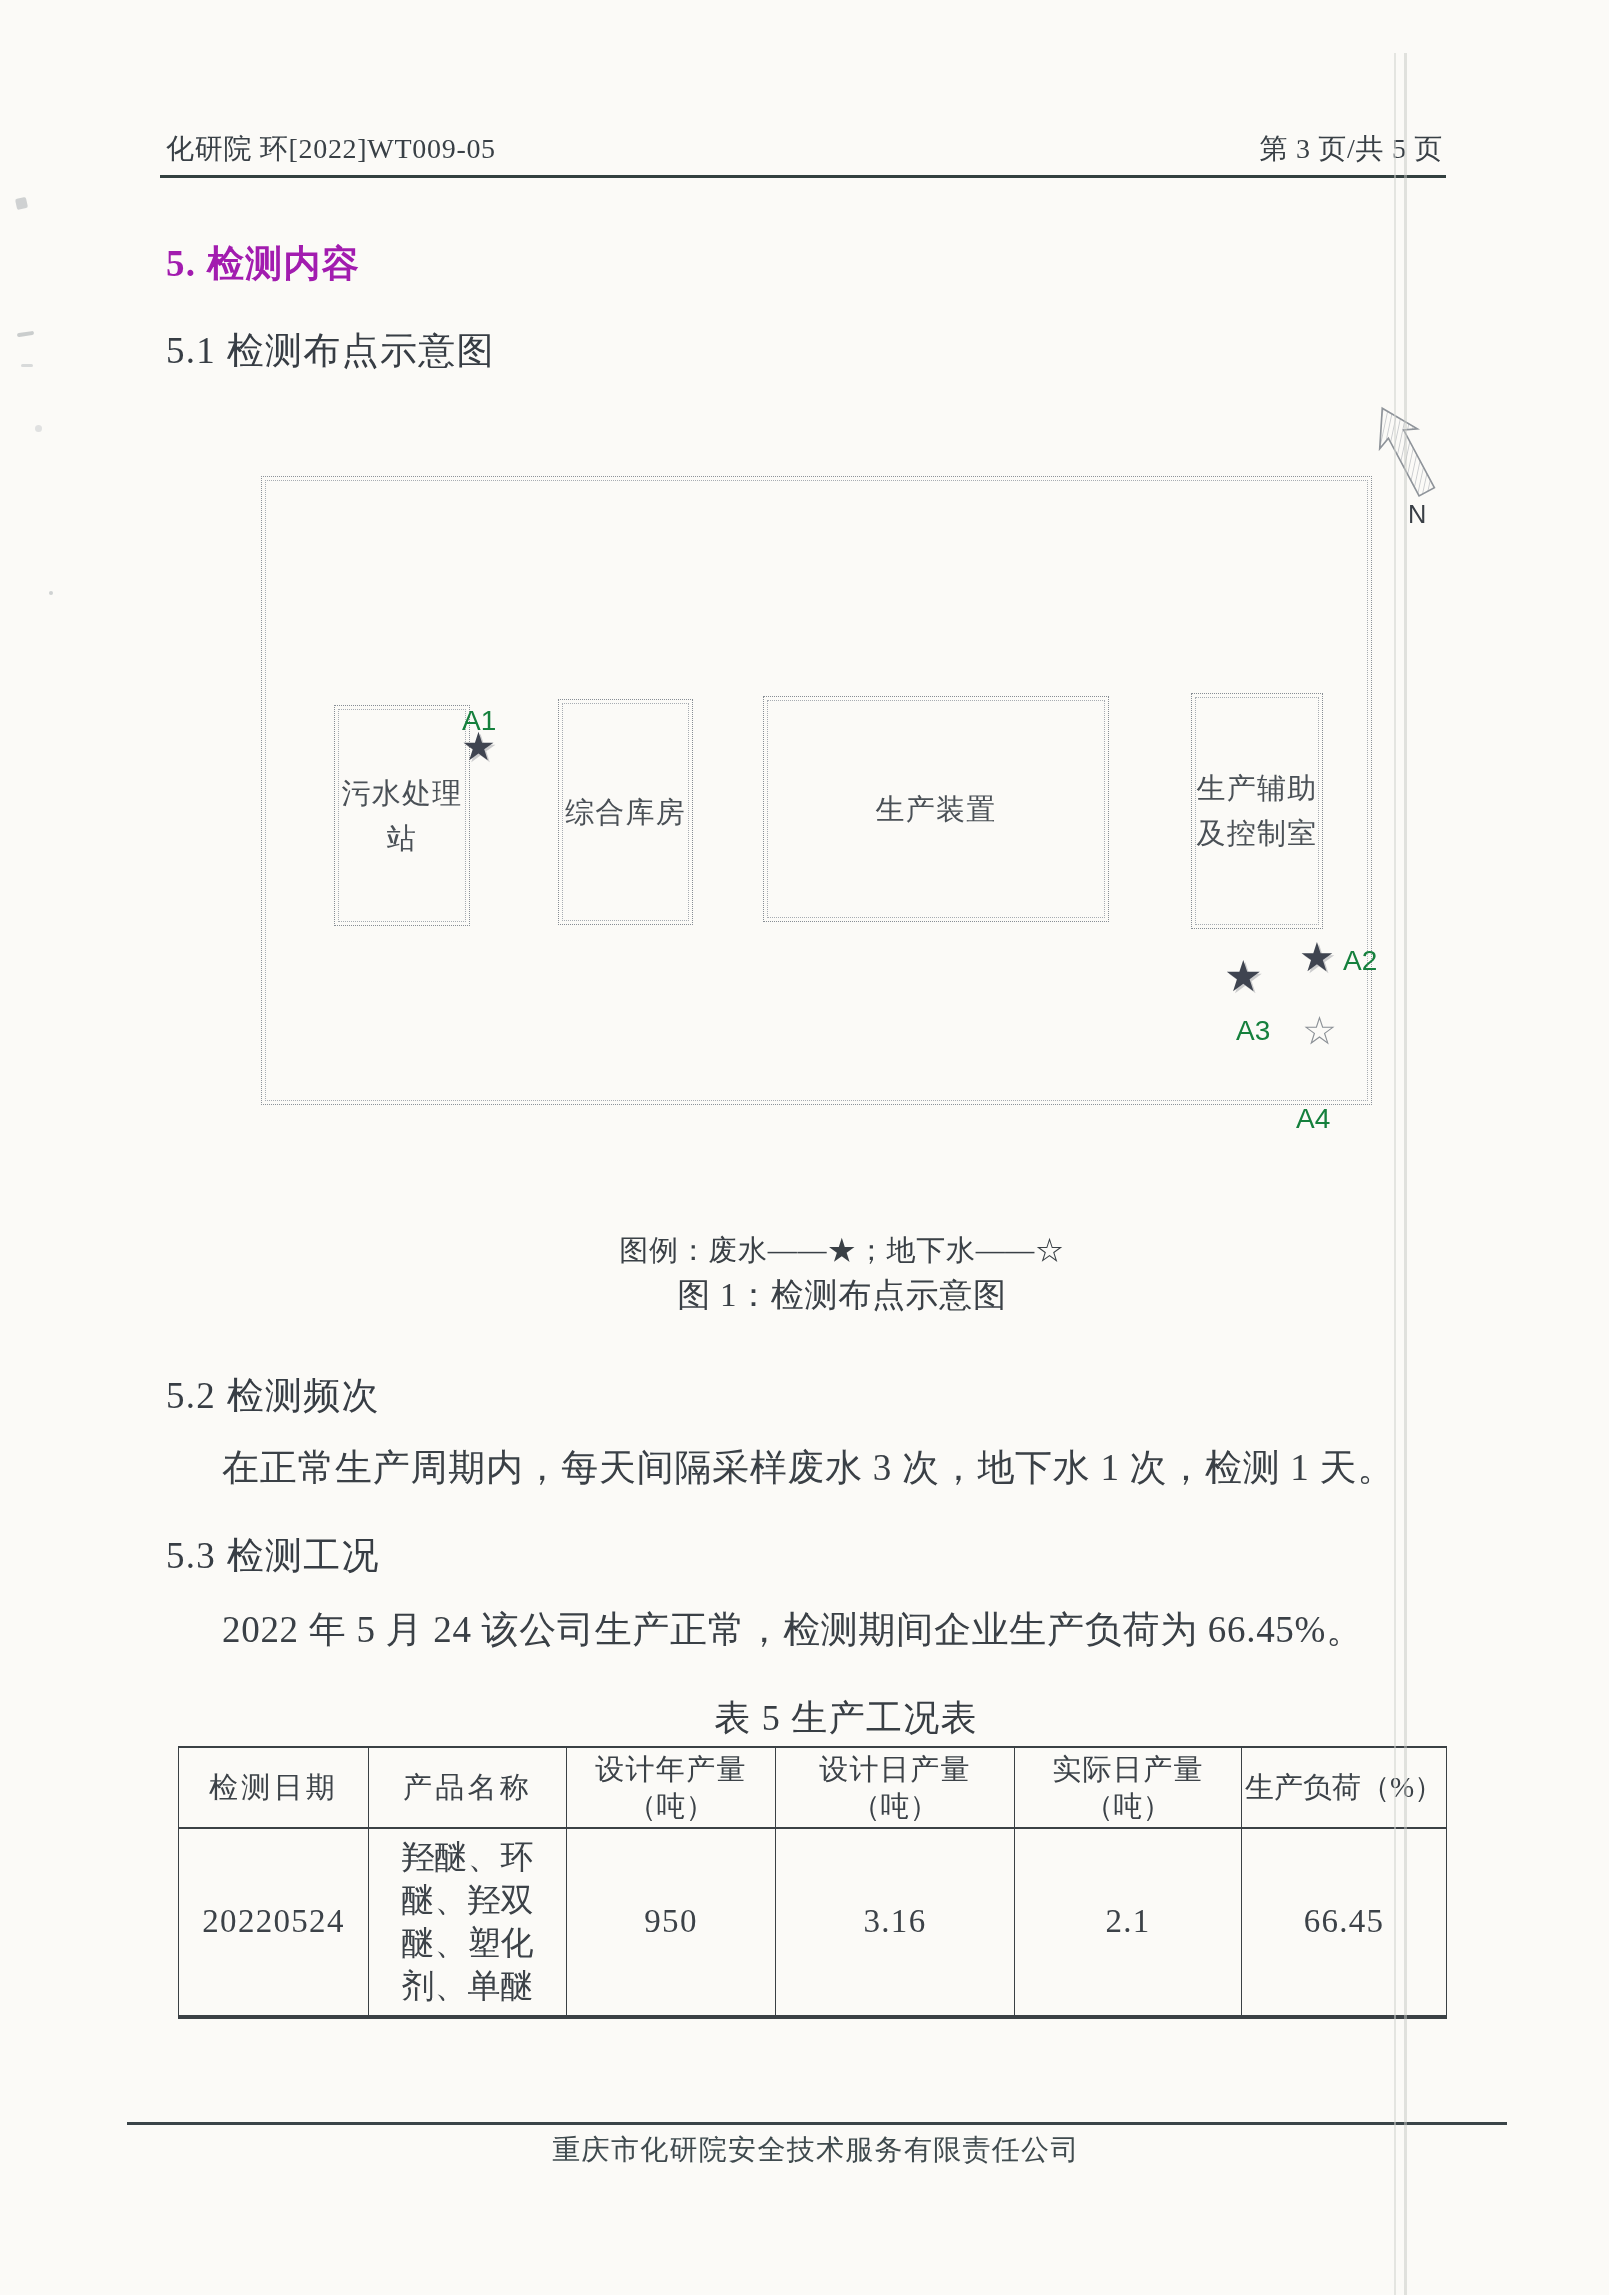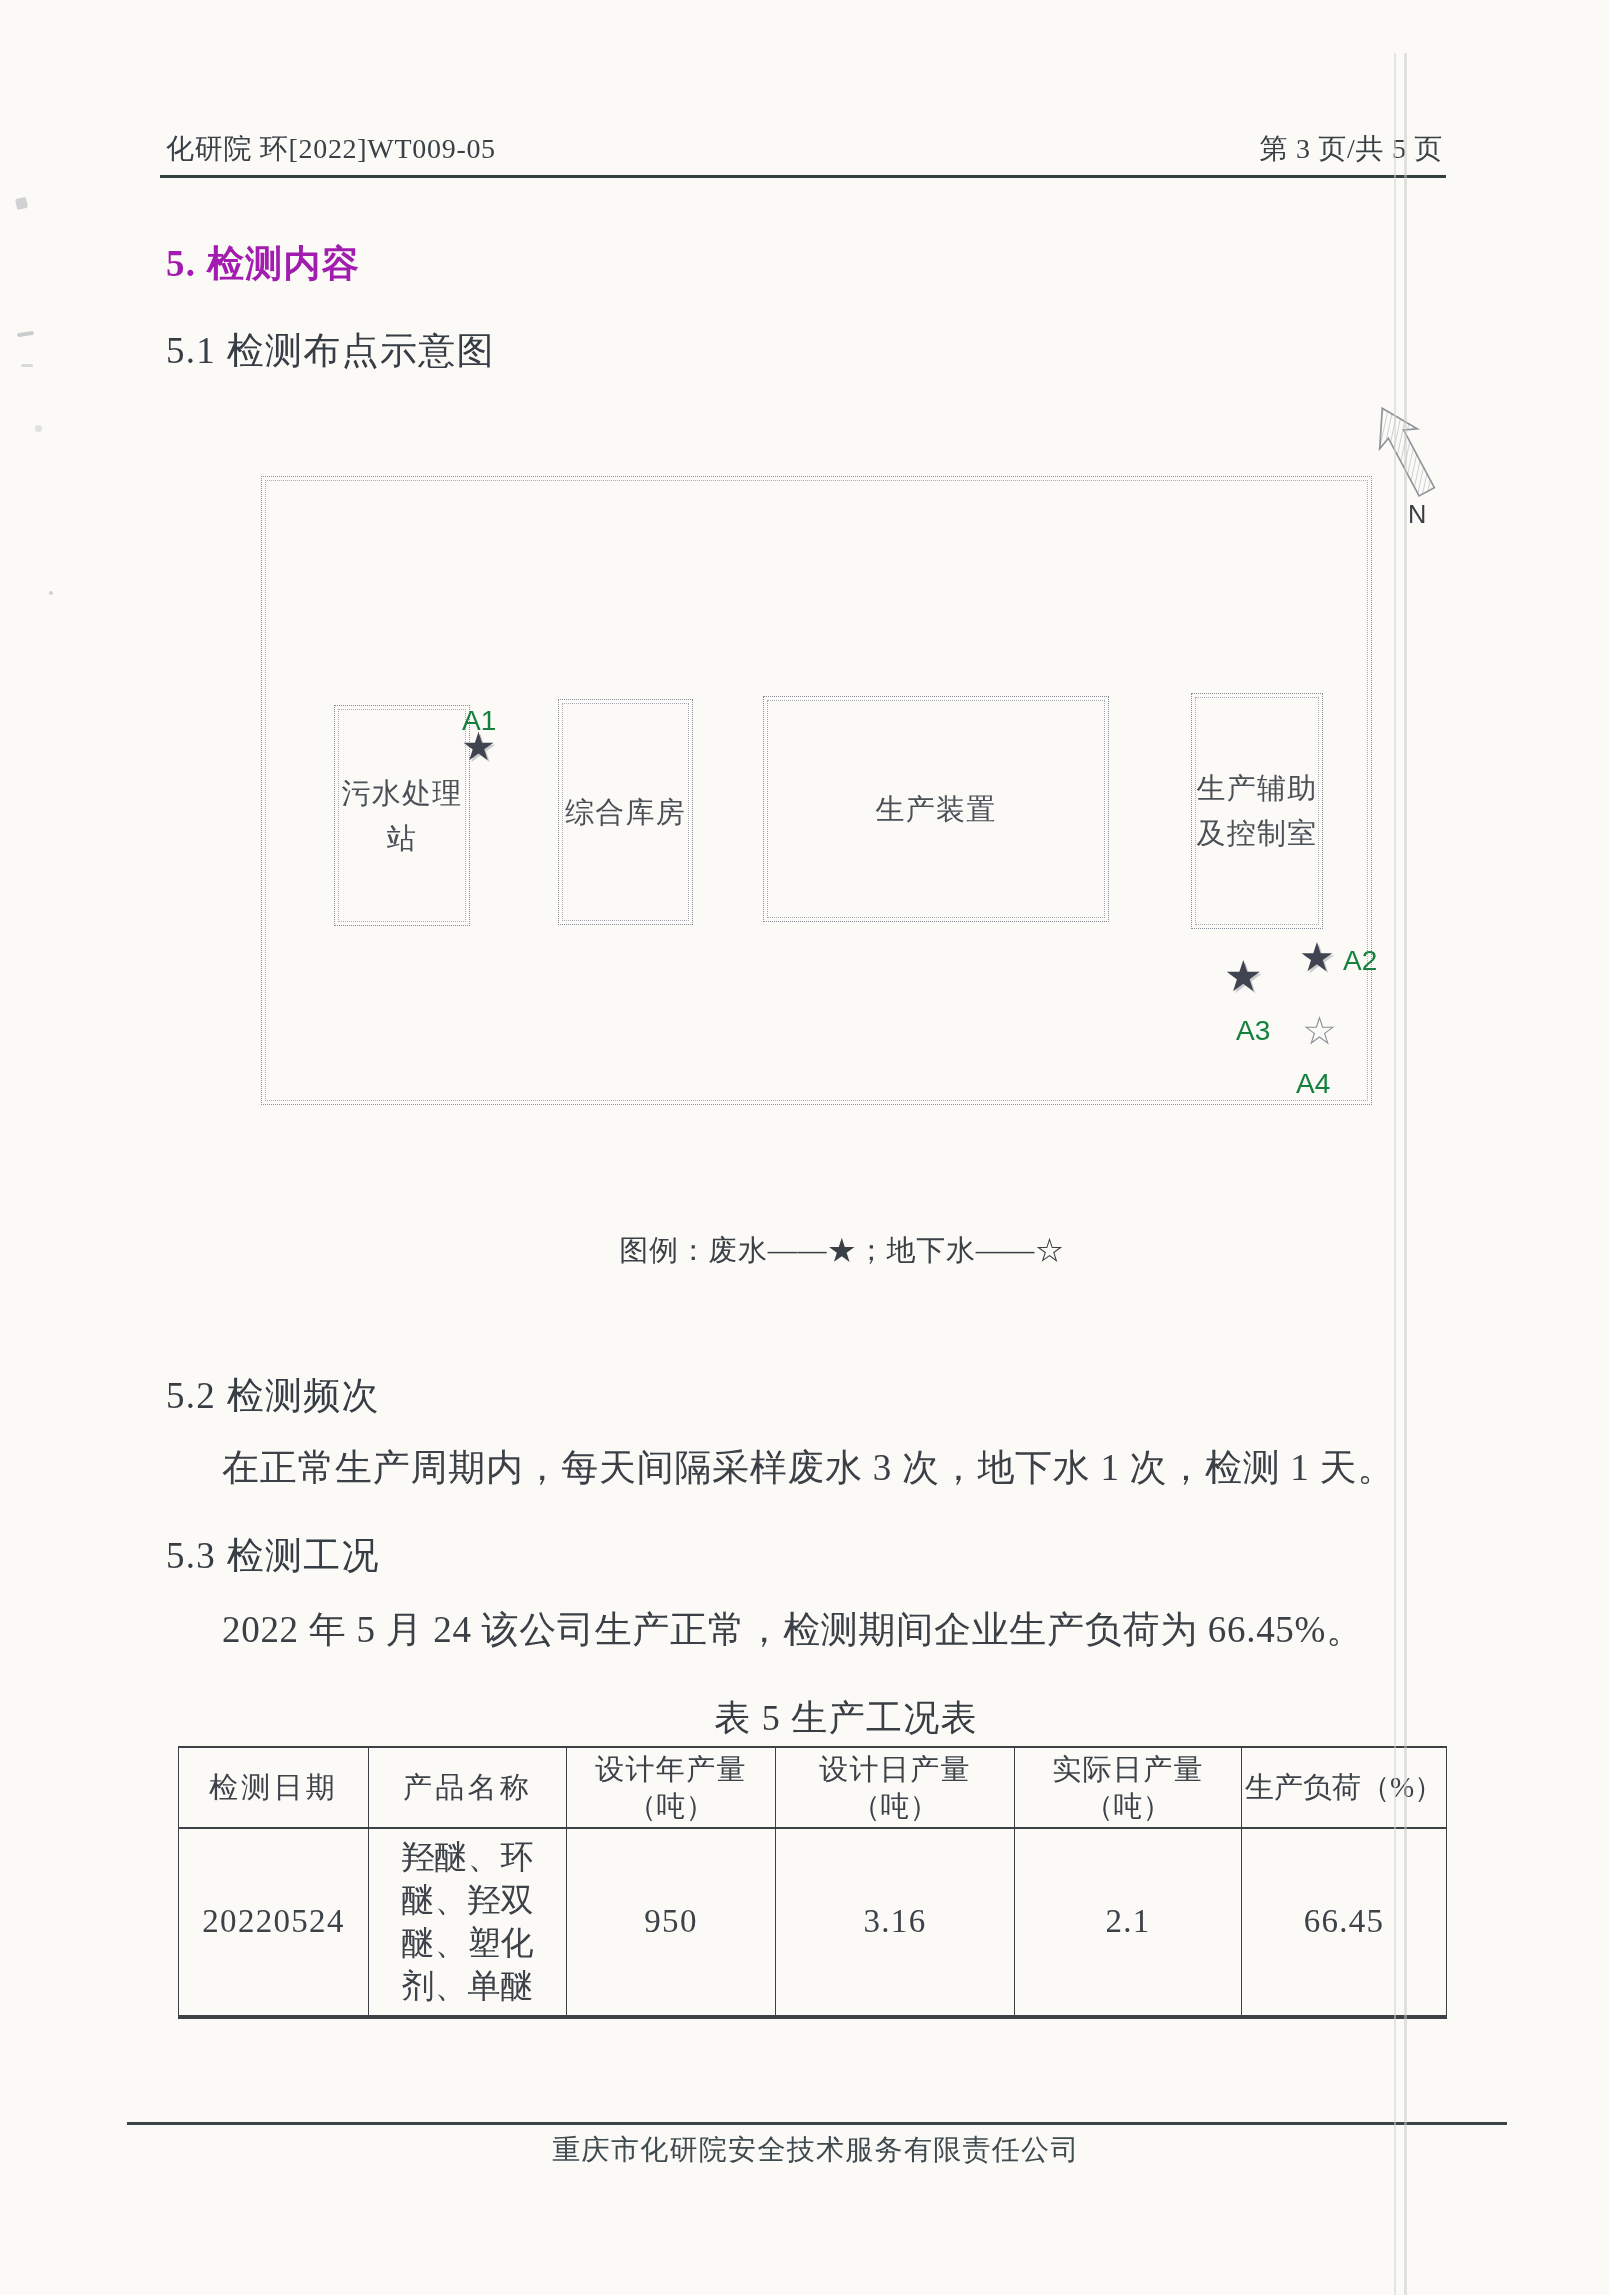--- a/index.html
+++ b/index.html
@@ -96,36 +96,37 @@
     <span class="abs pt-label" style="left:200px;top:230px;">A1</span>
     <span class="abs star filled" style="left:199px;top:250px;font-size:39px;">★</span>
 
     <span class="abs star filled" style="left:1037px;top:460px;font-size:40px;">★</span>
     <span class="abs pt-label" style="left:1081px;top:470px;">A2</span>
 
     <span class="abs star filled" style="left:962px;top:478px;font-size:43px;">★</span>
     <span class="abs pt-label" style="left:974px;top:540px;">A3</span>
 
     <span class="abs star open" style="left:1040px;top:534px;font-size:39px;">☆</span>
-    <span class="abs pt-label" style="left:1034px;top:593px;">A4</span>
+    <span class="abs pt-label" style="left:1034px;top:628px;">A4</span>
   </div>
 
   <div class="abs" style="left:1371px;top:400px;width:67px;height:100px;transform:rotate(-28deg);">
     <svg width="67" height="100" viewBox="0 0 100 150">
       <defs>
         <pattern id="hatch" width="7" height="7" patternUnits="userSpaceOnUse" patternTransform="rotate(40)">
           <line x1="0" y1="0" x2="0" y2="7" stroke="#b9bcbf" stroke-width="2"></line>
         </pattern>
       </defs>
       <path d="M50 4 L82 56 L63 48 L63 146 L37 146 L37 48 L18 56 Z" fill="url(#hatch)" stroke="#8f949a" stroke-width="2.5"></path>
     </svg>
   </div>
   <div class="abs north-label" style="left:1408px;top:500px;">N</div>
 
   <div class="abs legend" style="left:281px;top:1231px;width:1122px;">图例：废水——★；地下水——☆</div>
+  <div class="abs caption" style="left:281px;top:1273px;width:1122px;">图 1：检测布点示意图</div>
 
   <div class="abs h-sub" style="left:166px;top:1371px;">5.2 检测频次</div>
   <div class="abs para" style="left:222px;top:1443px;text-align:right;">在正常生产周期内，每天间隔采样废水 3 次，地下水 1 次，检测 1 天。</div>
 
   <div class="abs h-sub" style="left:166px;top:1531px;">5.3 检测工况</div>
   <div class="abs para" style="left:222px;top:1605px;">2022 年 5 月 24 该公司生产正常，检测期间企业生产负荷为 66.45%。</div>
 
   <div class="abs tbl-title" style="left:278px;top:1694px;width:1136px;">表 5 生产工况表</div>
 
   <div class="abs" style="left:178px;top:1746px;">

